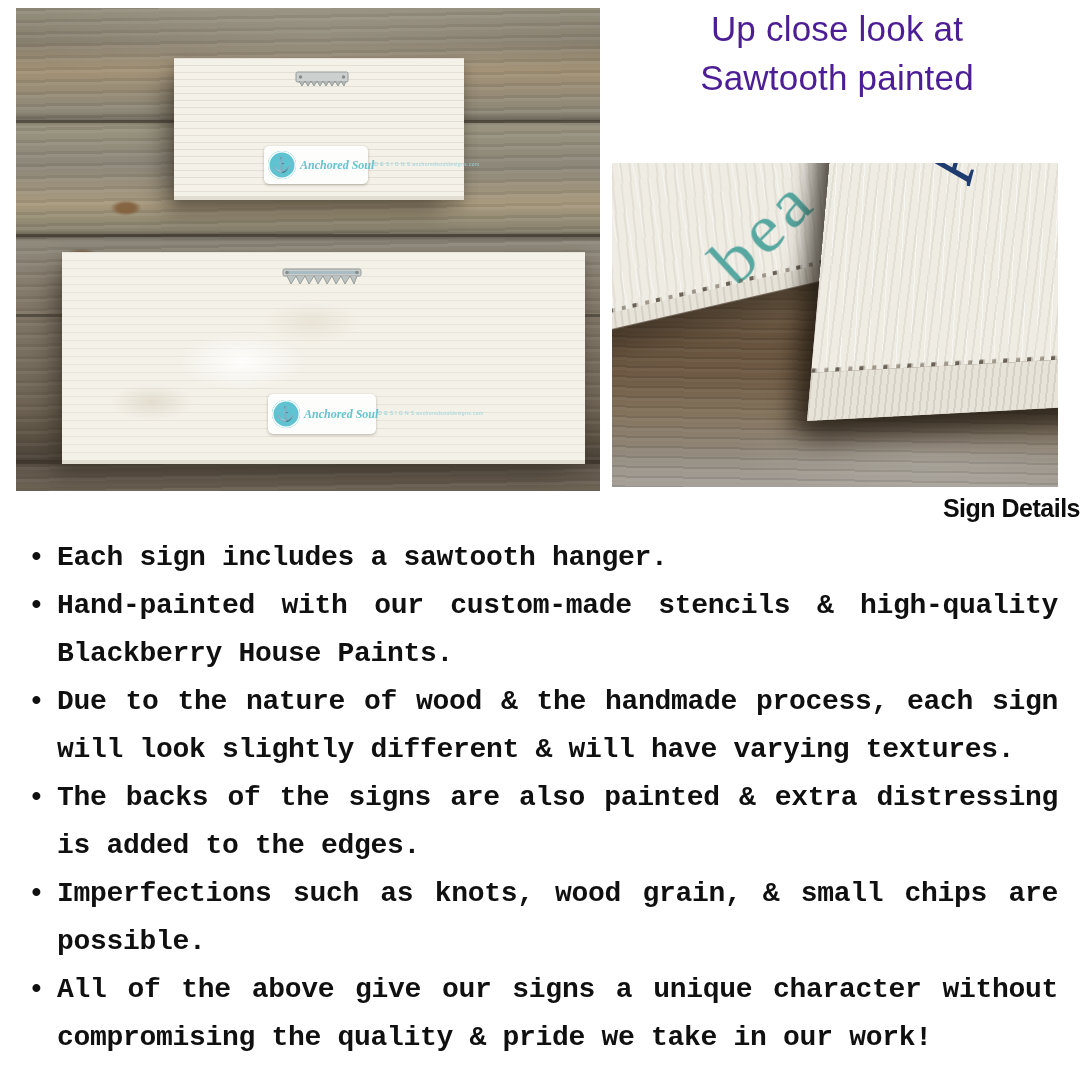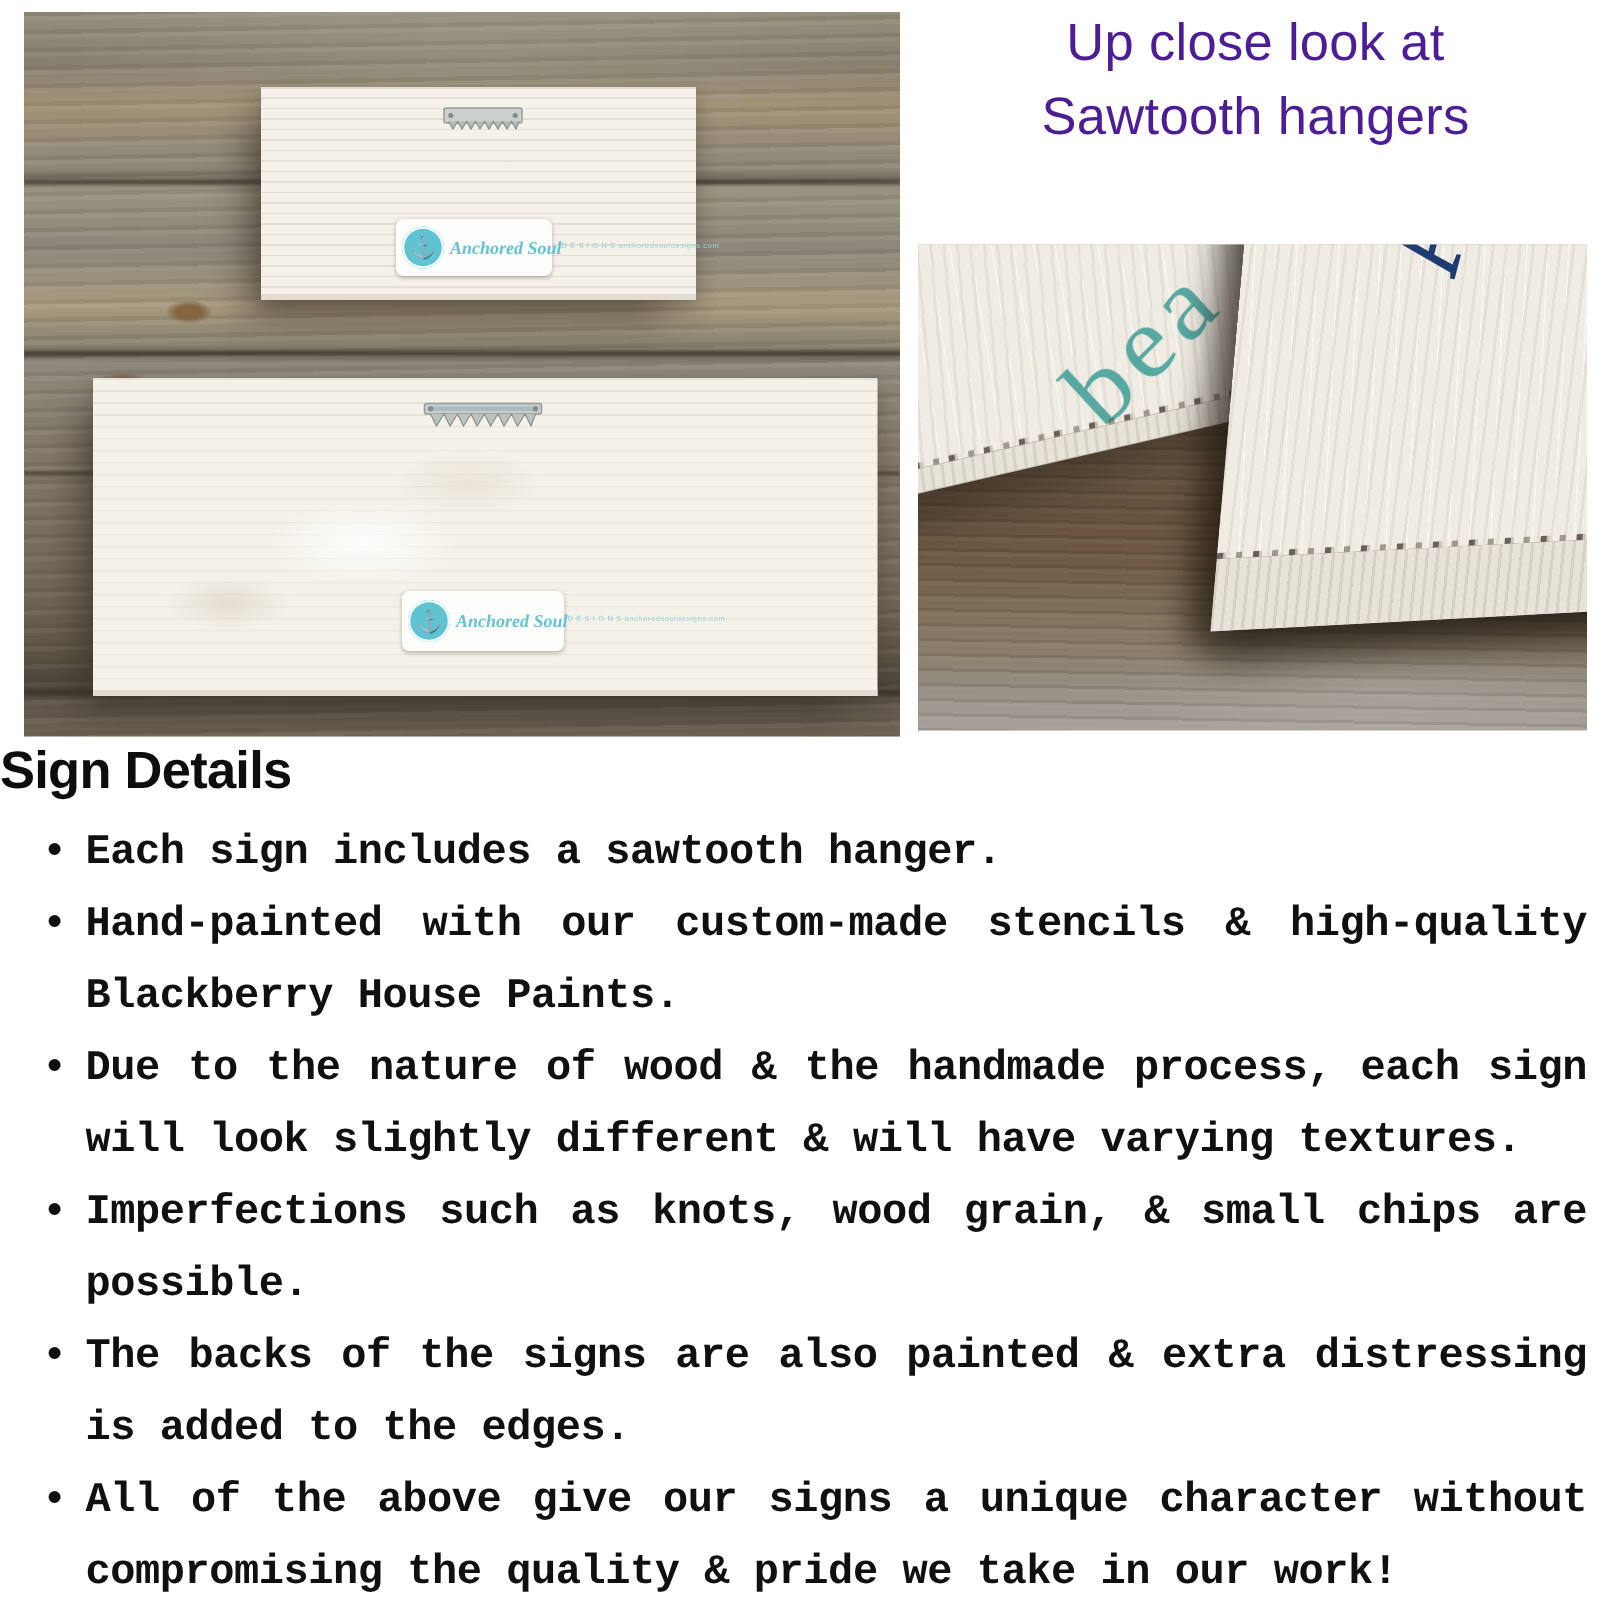--- a/index.html
+++ b/index.html
@@ -127,21 +127,21 @@
     color:var(--teal-letters);font-size:70px;letter-spacing:5px;
   }
   .word-navy{
     left:70px;top:150px;transform:rotate(-80deg);transform-origin:0 0;
     color:var(--navy-letters);font-size:82px;font-weight:bold;letter-spacing:9px;
   }
 
   
   .details{position:absolute;left:0;top:494px;width:1080px;}
   .details h2{
-    text-align:left;font-size:35px;font-weight:bold;color:#0d0d0d;
+    text-align:right;font-size:25px;font-weight:bold;color:#0d0d0d;
     letter-spacing:-.5px;margin-bottom:11px;
   }
   .details ul{list-style:none;margin:0 22px 0 26px;font-family:Liberation Mono, monospace;}
   .details li{
     position:relative;padding-left:31px;text-align:justify;
     font-size:28px;font-weight:bold;line-height:48px;color:#101010;
     letter-spacing:-.3px;
   }
   .details li::before{
     content:"\2022";position:absolute;left:2px;top:0;font-size:28px;line-height:48px;
@@ -189,21 +189,21 @@
           <span class="label-script">Anchored Soul</span>
           <span class="label-sub">DESIGNS</span>
           <span class="label-url">anchoredsouldesigns.com</span>
         </span>
       </div>
     </div>
   </div>
 
   <div class="headline">
     <div>Up close look at</div>
-    <div>Sawtooth hangers</div>
+    <div>Sawtooth painted</div>
   </div>
 
   <div class="photo-right">
     <div class="board board-left">
       <div class="face">
         <span class="paint-word word-teal">bea</span>
       </div>
       <div class="distress"></div>
       <div class="edge-face"></div>
     </div>
@@ -215,19 +215,19 @@
       <div class="edge-face"></div>
     </div>
   </div>
 
   <div class="details">
     <h2>Sign Details</h2>
     <ul>
       <li>Each sign includes a sawtooth hanger.</li>
       <li>Hand-painted with our custom-made stencils &amp; high-quality Blackberry House Paints.</li>
       <li>Due to the nature of wood &amp; the handmade process, each sign will look slightly different &amp; will have varying textures.</li>
+      <li>The backs of the signs are also painted &amp; extra distressing is added to the edges.</li>
       <li>Imperfections such as knots, wood grain, &amp; small chips are possible.</li>
-      <li>The backs of the signs are also painted &amp; extra distressing is added to the edges.</li>
       <li>All of the above give our signs a unique character without compromising the quality &amp; pride we take in our work!</li>
     </ul>
   </div>
 
 </div>
 
 </body></html>

